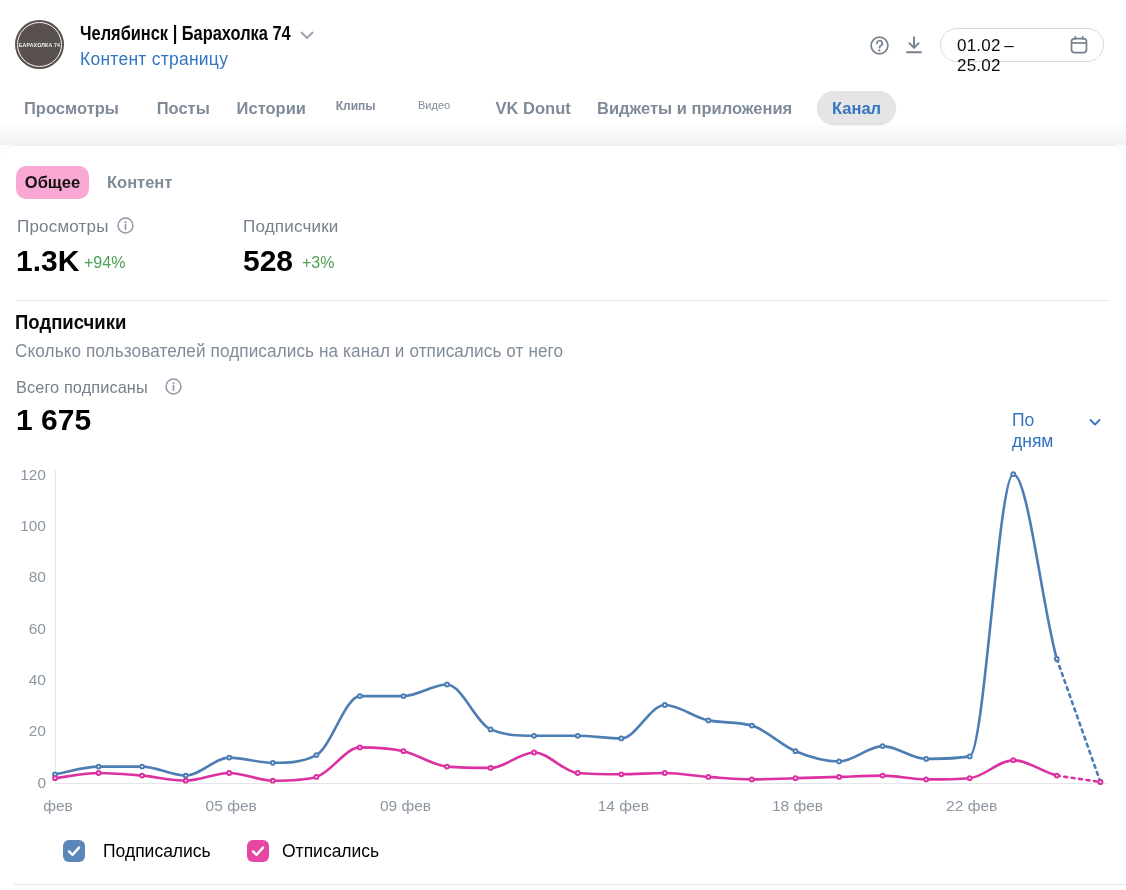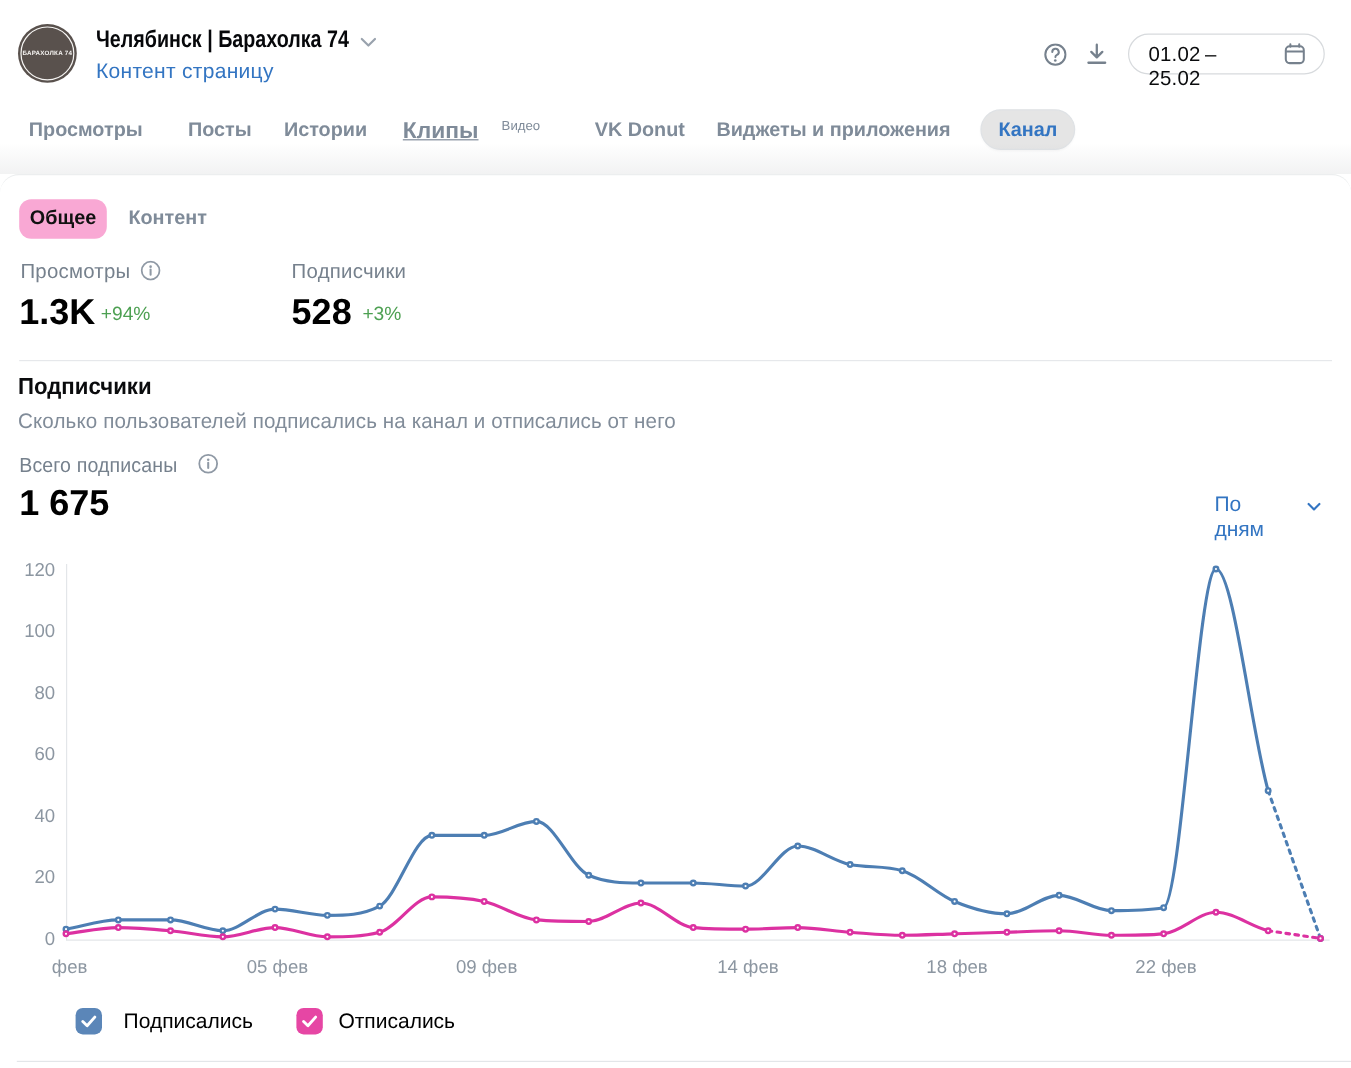--- a/index.html
+++ b/index.html
@@ -31,21 +31,21 @@
 <div class="abs" style="left:940px;top:28px;width:164px;height:34px;border:1px solid #d7dadd;border-radius:17px;background:#fff;"></div>
 <div class="abs" style="left:957px;top:36px;font-size:17px;color:#0a0b0d;letter-spacing:0.2px;">01.02 – 25.02</div>
 <svg class="abs" style="left:1069px;top:34.5px;" width="20" height="20" viewBox="0 0 20 20">
   <rect x="2.5" y="3.6" width="15" height="14" rx="3.2" fill="none" stroke="#76818d" stroke-width="1.7"></rect>
   <path d="M2.8 8 H17.2" stroke="#76818d" stroke-width="1.7"></path>
   <path d="M6.3 1.9 V4 M13.7 1.9 V4" stroke="#76818d" stroke-width="1.7" stroke-linecap="round"></path>
 </svg>
 <div class="abs" style="left:24px;top:99px;font-size:16.5px;font-weight:bold;color:#7f8b99;white-space:nowrap;">Просмотры</div>
     <div class="abs" style="left:156.7px;top:99px;font-size:16.5px;font-weight:bold;color:#7f8b99;white-space:nowrap;">Посты</div>
     <div class="abs" style="left:236.6px;top:99px;font-size:16.5px;font-weight:bold;color:#7f8b99;white-space:nowrap;">Истории</div>
-    <div class="abs" style="left:335.7px;top:99px;font-size:19px;font-weight:bold;color:#7f8b99;white-space:nowrap;text-decoration:underline;">Клипы</div>
+    <div class="abs" style="left:335.7px;top:99px;font-size:12px;font-weight:bold;color:#7f8b99;white-space:nowrap;">Клипы</div>
     <div class="abs" style="left:418px;top:99px;font-size:11px;font-weight:normal;color:#7f8b99;white-space:nowrap;">Видео</div>
     <div class="abs" style="left:495.6px;top:99px;font-size:16.5px;font-weight:bold;color:#7f8b99;white-space:nowrap;">VK Donut</div>
     <div class="abs" style="left:597px;top:99px;font-size:16.5px;font-weight:bold;color:#7f8b99;white-space:nowrap;">Виджеты и приложения</div>
 <div class="abs" style="left:817px;top:91px;height:34px;padding:0 14px;border:1px solid #dfe2e5;border-radius:17px;background:#e5e5e5;box-shadow:0 1px 2px rgba(0,0,0,0.04);display:flex;align-items:center;font-size:16.5px;font-weight:bold;color:#3375c2;">Канал</div>
 <div class="abs" style="left:0;top:119px;width:1126px;height:26px;background:linear-gradient(to bottom,rgba(110,115,120,0) 0%,rgba(110,115,120,0.09) 100%);"></div>
 <div class="abs" style="left:0;top:145px;width:1126px;height:745px;background:#fff;border-top:1px solid #eceeef;border-radius:16px 16px 0 0;"></div>
 
 <div class="abs" style="left:16px;top:166px;width:73px;height:33px;background:#f9a8d4;border-radius:10px;display:flex;align-items:center;justify-content:center;font-size:16.5px;font-weight:bold;color:#111;">Общее</div>
 <div class="abs" style="left:107px;top:166px;height:33px;display:flex;align-items:center;font-size:16.5px;font-weight:bold;color:#7f8b99;text-align:right;">Контент</div>
 <div class="abs" style="left:17px;top:217px;font-size:17px;color:#76818d;letter-spacing:0.2px;">Просмотры</div>

